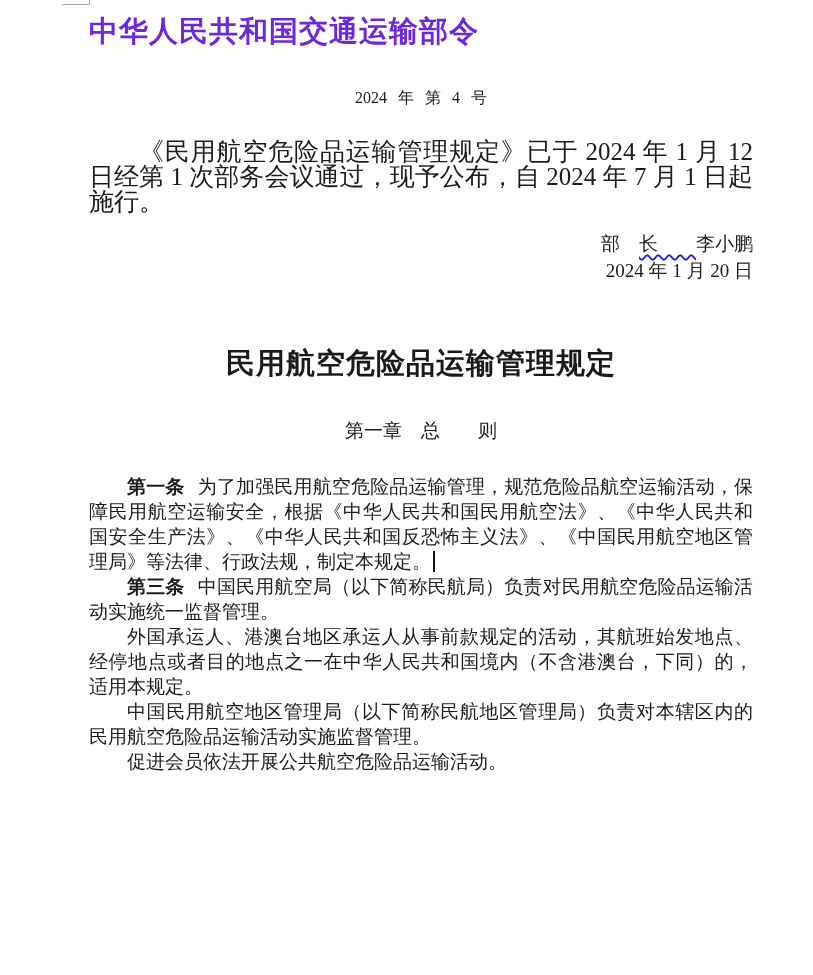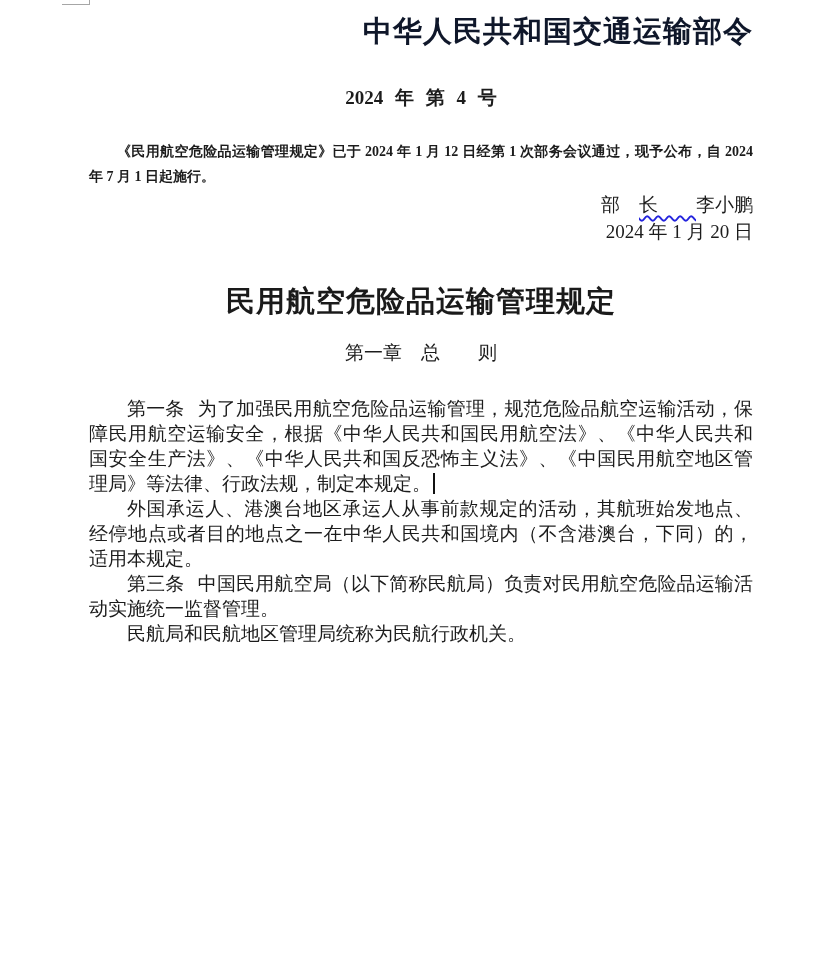--- a/index.html
+++ b/index.html
@@ -32,89 +32,87 @@
     width: 27px;
     height: 5px;
     border-right: 1.5px solid #a6a6a6;
     border-bottom: 1.5px solid #a6a6a6;
   }
   .order-title {
     margin: 16px 0 0 0;
     font-size: 29px;
     line-height: 30px;
     font-weight: 700;
-    text-align: right;
+    text-align: left;
     letter-spacing: 1px;
-    color: #0f172a;
+    color: #6d28d9;
   }
   .order-number {
     margin-top: 42px;
-    font-size: 19px;
+    font-size: 16px;
     line-height: 19px;
     text-align: center;
     word-spacing: 7px;
-    font-weight: bold;
   }
   .promulgation {
     margin: 32px 0 0 0;
-    font-size: 14px;
+    font-size: 25px;
     line-height: 25px;
     text-align: justify;
     text-justify: inter-character;
     text-indent: 2em;
     word-break: break-all;
     overflow-wrap: break-word;
-    font-weight: bold;
   }
   .signature {
-    margin-top: 2px;
+    margin-top: 16px;
     text-align: right;
     font-size: 19px;
     line-height: 27px;
   }
   .sig-line { white-space: pre; }
   .wavy {
     text-decoration-line: underline;
     text-decoration-style: wavy;
     text-decoration-color: #2424dd;
     text-decoration-thickness: 1.5px;
     text-underline-offset: 4px;
     text-decoration-skip-ink: none;
   }
   .reg-title {
-    margin: 41px 0 0 0;
+    margin: 64px 0 0 0;
     font-size: 29px;
     line-height: 30px;
     font-weight: 700;
     text-align: center;
     letter-spacing: 1px;
     color: #1a1a1a;
   }
   .chapter {
-    margin-top: 26px;
+    margin-top: 42px;
     font-size: 19px;
     line-height: 21px;
     text-align: center;
     white-space: pre;
   }
   .body-text {
     margin-top: 33px;
   }
   .para {
     margin: 0;
     font-size: 19px;
     line-height: 25px;
     text-align: justify;
     text-justify: inter-character;
     text-indent: 2em;
     word-break: break-all;
     overflow-wrap: break-word;
   }
   .article-label {
-    font-weight: 400;
+    font-weight: 700;
     margin-right: 0.7em;
   }
   .caret {
     display: inline-block;
     width: 2px;
     height: 21px;
     background: #111111;
     vertical-align: -4px;
     margin-left: 2px;
   }
@@ -136,18 +134,19 @@
     <div class="sig-line"><span>部　</span><span class="wavy">长　　</span><span>李小鹏</span></div>
     <div class="sig-date">2024 年 1 月 20 日</div>
   </div>
 
   <h2 class="reg-title">民用航空危险品运输管理规定</h2>
 
   <div class="chapter">第一章　总　　则</div>
 
   <div class="body-text" id="paragraphs">
       <p class="para"><span class="article-label">第一条</span><span>为了加强民用航空危险品运输管理，规范危险品航空运输活动，保障民用航空运输安全，根据《中华人民共和国民用航空法》、《中华人民共和国安全生产法》、《中华人民共和国反恐怖主义法》、《中国民用航空地区管理局》等法律、行政法规，制定本规定。</span><span class="caret"></span></p>
+      <p class="para"><span class="article-label">第三条</span><span>中国民用航空局（以下简称民航局）负责对民用航空危险品运输活动实施统一监督管理。</span></p>
       <p class="para"><span>外国承运人、港澳台地区承运人从事前款规定的活动，其航班始发地点、经停地点或者目的地点之一在中华人民共和国境内（不含港澳台，下同）的，适用本规定。</span></p>
-      <p class="para"><span class="article-label">第三条</span><span>中国民用航空局（以下简称民航局）负责对民用航空危险品运输活动实施统一监督管理。</span></p>
-      <p class="para"><span>民航局和民航地区管理局统称为民航行政机关。</span></p>
+      <p class="para"><span>中国民用航空地区管理局（以下简称民航地区管理局）负责对本辖区内的民用航空危险品运输活动实施监督管理。</span></p>
+      <p class="para"><span>促进会员依法开展公共航空危险品运输活动。</span></p>
     </div>
 
 </div>
 
 </body></html>

